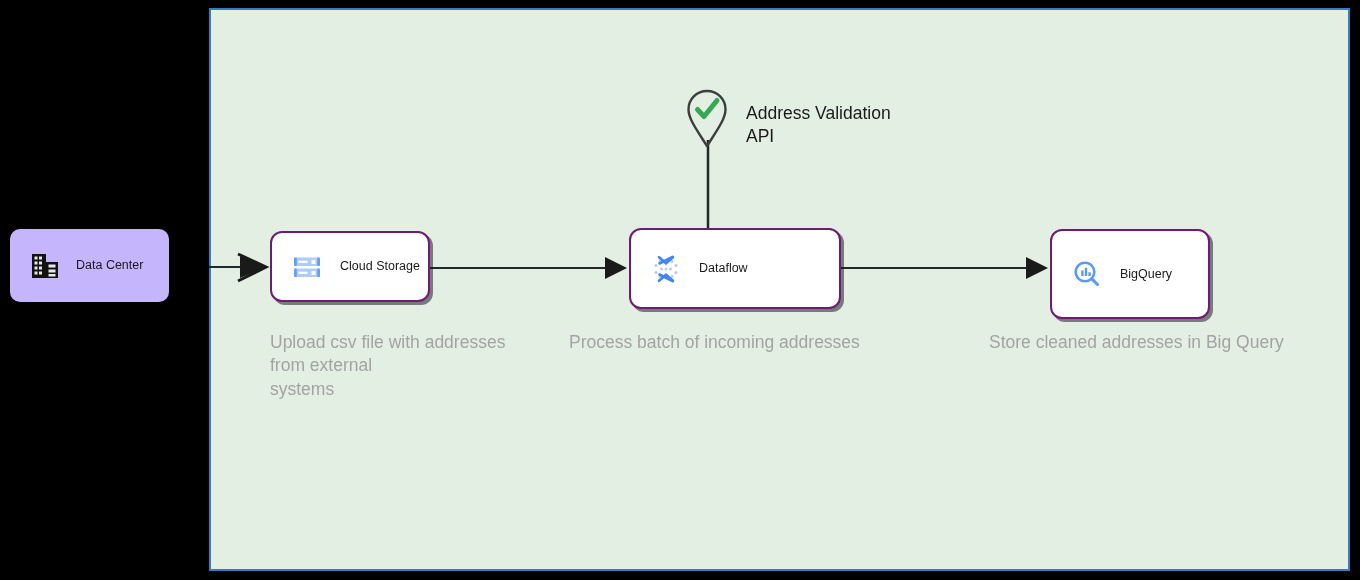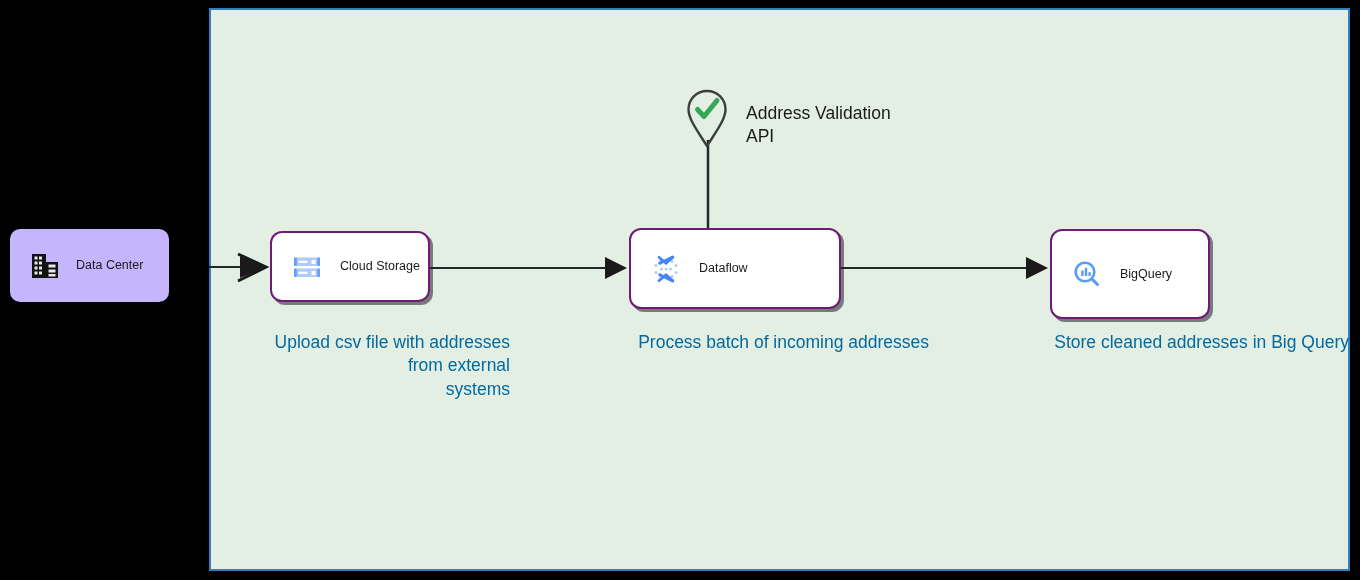--- a/index.html
+++ b/index.html
@@ -105,24 +105,23 @@
     font-size: 17.5px;
     color: #1a1a1a;
     line-height: 1.33;
     white-space: pre-line;
   }
 
   
   .caption {
     position: absolute;
     font-size: 17.5px;
-    color: #0369a1;
+    color: #a3a3a3;
     line-height: 1.33;
     white-space: pre-line;
-    text-align: right;
   }
   #caption-storage  { left: 270px; top: 331px; width: 240px; }
   #caption-dataflow { left: 569px; top: 331px; width: 360px; }
   #caption-bigquery { left: 989px; top: 331px; width: 360px; }
 
   
   #connectors {
     position: absolute;
     left: 0; top: 0;
     width: 1360px; height: 580px;

